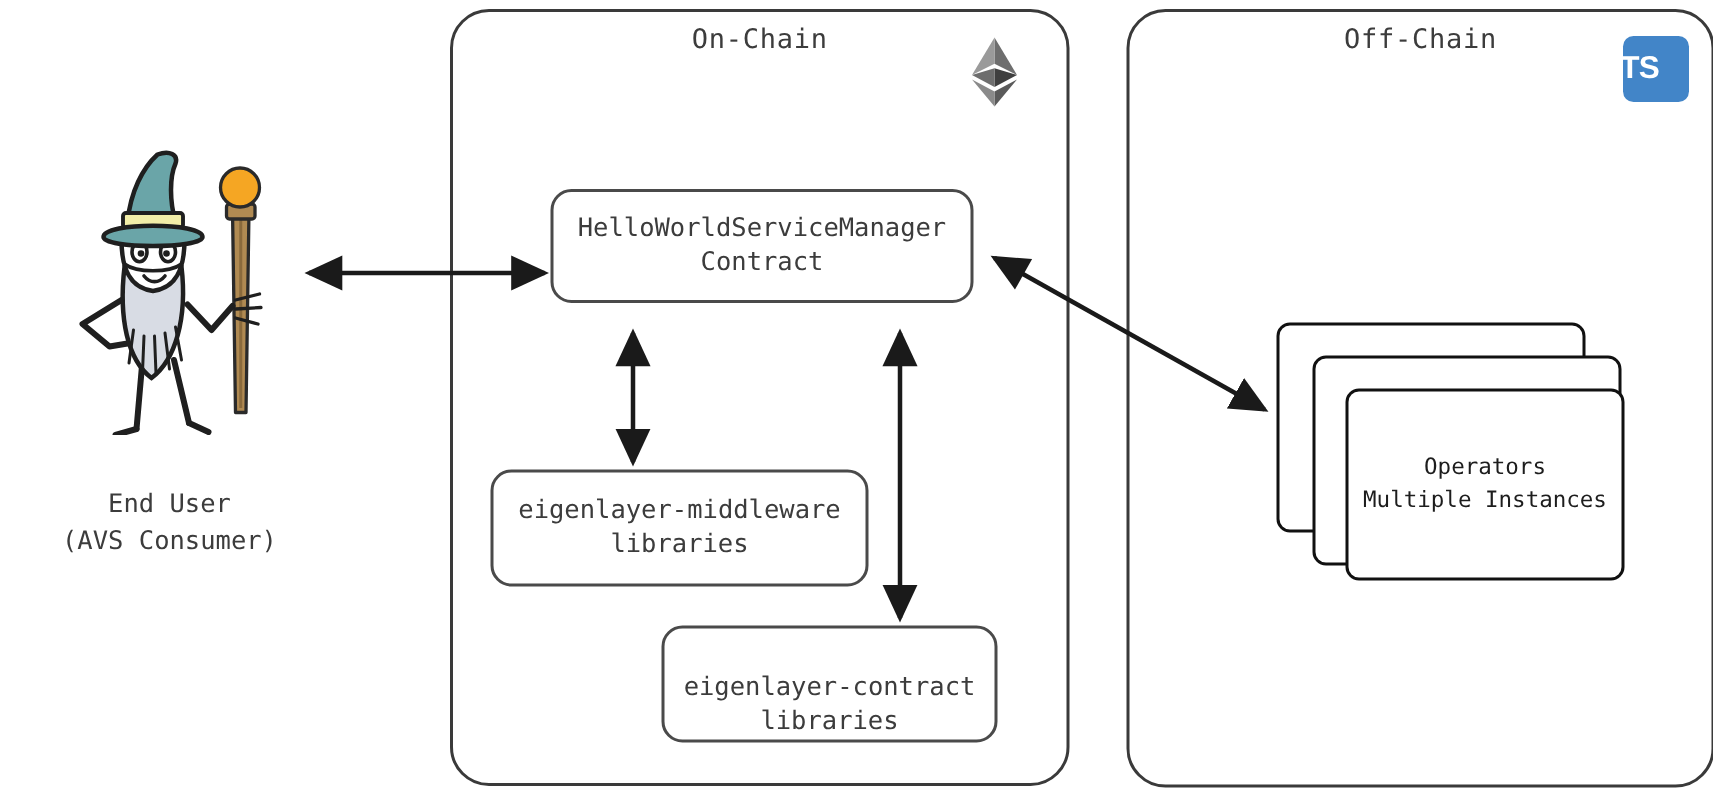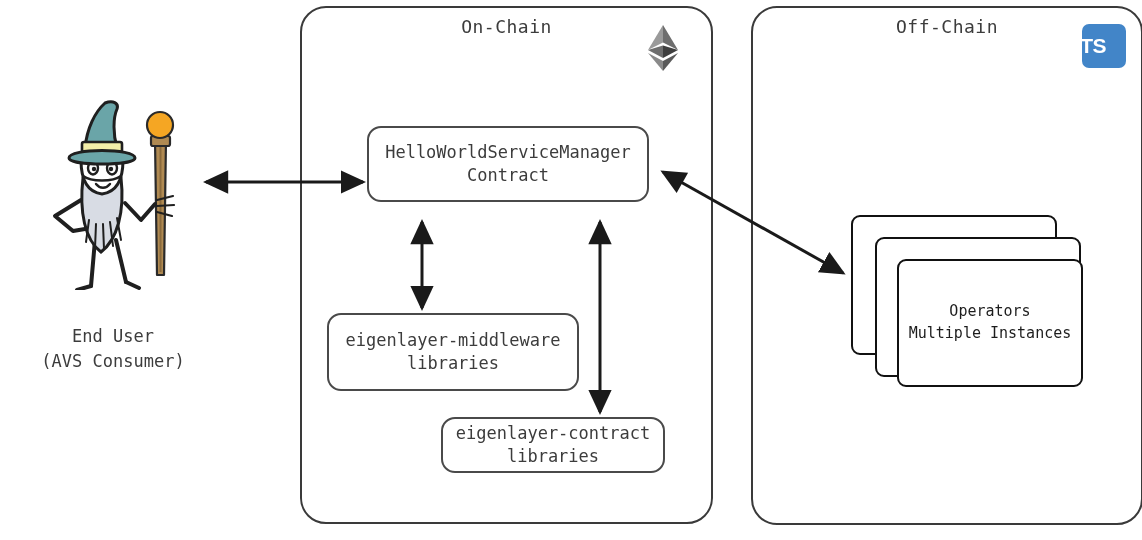--- a/index.html
+++ b/index.html
@@ -122,21 +122,21 @@
   <div class="node" style="left:354px; top:126px; width:282px; height:76px;">
     <span>HelloWorldServiceManager
 Contract</span>
   </div>
 
   <div class="node" style="left:314px; top:313px; width:252px; height:78px;">
     <span>eigenlayer-middleware
 libraries</span>
   </div>
 
-  <div class="node" style="left:428px; top:417px; width:224px; height:56px;">
+  <div class="node" style="left:428px; top:417px; width:224px; height:78px;align-items:flex-end;">
     <span>eigenlayer-contract
 libraries</span>
   </div>
 
   <div class="panel" style="left:738px; top:6px; width:392px; height:519px;">
     <div class="panel-title">Off-Chain</div>
   </div>
 
   <div class="ts-logo" style="left:1069px; top:24px; width:44px; height:44px; background:#4285c8;">
     <span>TS</span>

